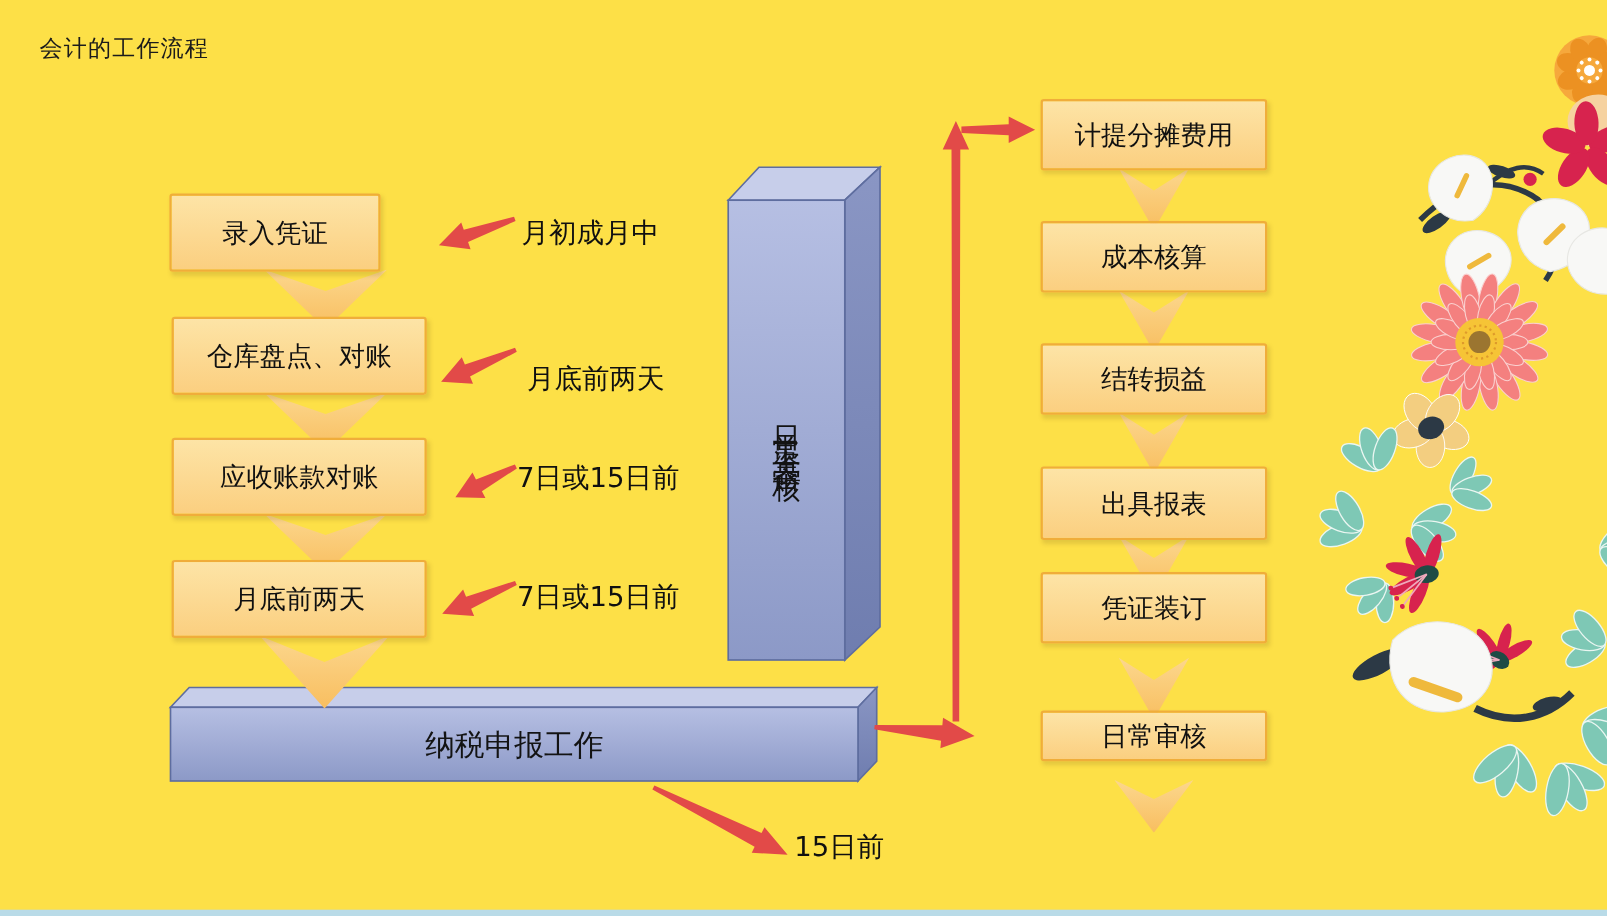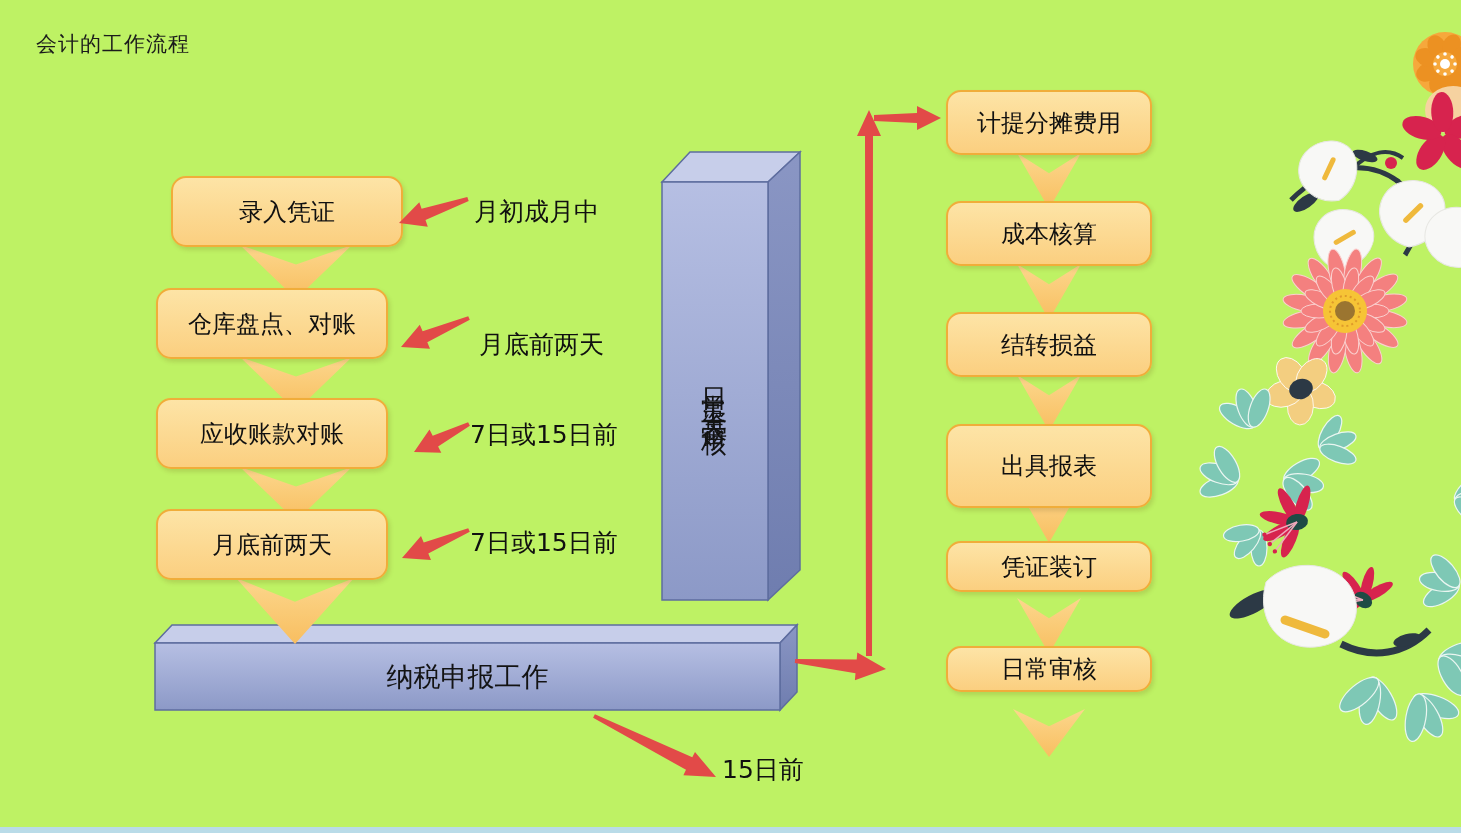--- a/index.html
+++ b/index.html
@@ -1,28 +1,28 @@
 <!DOCTYPE html>
 <html><head>
 <meta charset="utf-8">
 <style>
   html,body{margin:0;padding:0;background:#c7dde6;}
   .slide{
     position:relative;width:1461px;height:833px;overflow:hidden;
-    background:#bef264;
+    background:#fde047;
     font-family:"DejaVu Sans","Liberation Sans",sans-serif;
     color:#161616;
   }
   .bottom-strip{position:absolute;left:0;bottom:0;width:100%;height:6px;background:#B9DBE8;z-index:1;}
   .title{position:absolute;left:36px;top:30px;font-size:21px;letter-spacing:1px;color:#1b1b1b;z-index:5;}
 
   .node{
     position:absolute;display:flex;align-items:center;justify-content:center;
     background:linear-gradient(180deg,#FDE4A6 0%,#FBCF80 100%);
-    border:2px solid #F0AD3A;border-radius:15px;
+    border:2px solid #F0AD3A;border-radius:3px;
     box-shadow:2px 3px 4px rgba(110,85,30,.18);
     z-index:4;box-sizing:border-box;
   }
   .node span{font-size:24px;color:#101010;white-space:nowrap;}
 
   .chev{
     position:absolute;z-index:3;
     background:linear-gradient(180deg,#FCD78D 0%,#F8BE60 100%);
     clip-path:polygon(0 0,50% 36%,100% 0,50% 100%);
   }
@@ -74,21 +74,21 @@
     <g>
       <polygon points="155,643 172,625 797,625 780,643" fill="#C7CEEA" stroke="#5E6D9F" stroke-width="1.5"></polygon>
       <polygon points="780,643 797,625 797,692 780,710" fill="url(#sideG)" stroke="#5E6D9F" stroke-width="1.5"></polygon>
       <rect x="155" y="643" width="625" height="67" fill="url(#frontG)" stroke="#5E6D9F" stroke-width="1.5"></rect>
     </g>
   </svg>
 
   <div class="pillar-label">日常工资表审核</div>
   <div class="bar-label">纳税申报工作</div>
 
-  <div class="node" style="left:171px;top:176px;width:232px;height:71px">
+  <div class="node" style="left:154px;top:176px;width:192px;height:71px">
     <span>录入凭证</span>
     </div>
   <div class="chev" style="left:240px;top:245px;width:112px;height:54px"></div>
   <div class="node" style="left:156px;top:288px;width:232px;height:71px">
     <span>仓库盘点、对账</span>
     </div>
   <div class="chev" style="left:240px;top:357px;width:112px;height:54px"></div>
   <div class="node" style="left:156px;top:398px;width:232px;height:71px">
     <span>应收账款对账</span>
     </div>
@@ -109,25 +109,25 @@
     </div>
   <div class="chev" style="left:1017px;top:153px;width:64px;height:56px"></div>
   <div class="node" style="left:946px;top:201px;width:206px;height:65px">
     <span>成本核算</span>
     </div>
   <div class="chev" style="left:1017px;top:264px;width:64px;height:56px"></div>
   <div class="node" style="left:946px;top:312px;width:206px;height:65px">
     <span>结转损益</span>
     </div>
   <div class="chev" style="left:1017px;top:375px;width:64px;height:56px"></div>
-  <div class="node" style="left:946px;top:424px;width:206px;height:84px">
+  <div class="node" style="left:946px;top:424px;width:206px;height:67px">
     <span>出具报表</span>
     </div>
   <div class="chev" style="left:1017px;top:487px;width:64px;height:56px"></div>
-  <div class="node" style="left:946px;top:541px;width:206px;height:51px">
+  <div class="node" style="left:946px;top:520px;width:206px;height:65px">
     <span>凭证装订</span>
     </div>
   <div class="chev" style="left:1017px;top:598px;width:64px;height:56px"></div>
   <div class="node" style="left:946px;top:646px;width:206px;height:46px">
     <span>日常审核</span>
     </div>
   <div class="chev" style="left:1013px;top:709px;width:72px;height:48px"></div>
 
   <svg id="arrows" class="layer arrows" width="1461" height="833" viewBox="0 0 1461 833">
       <polygon points="467.3,197.1 421.6,208.8 419.3,202.2 399.0,223.0 427.8,226.7 425.5,220.1 468.7,200.9" fill="#E24A48"></polygon>

